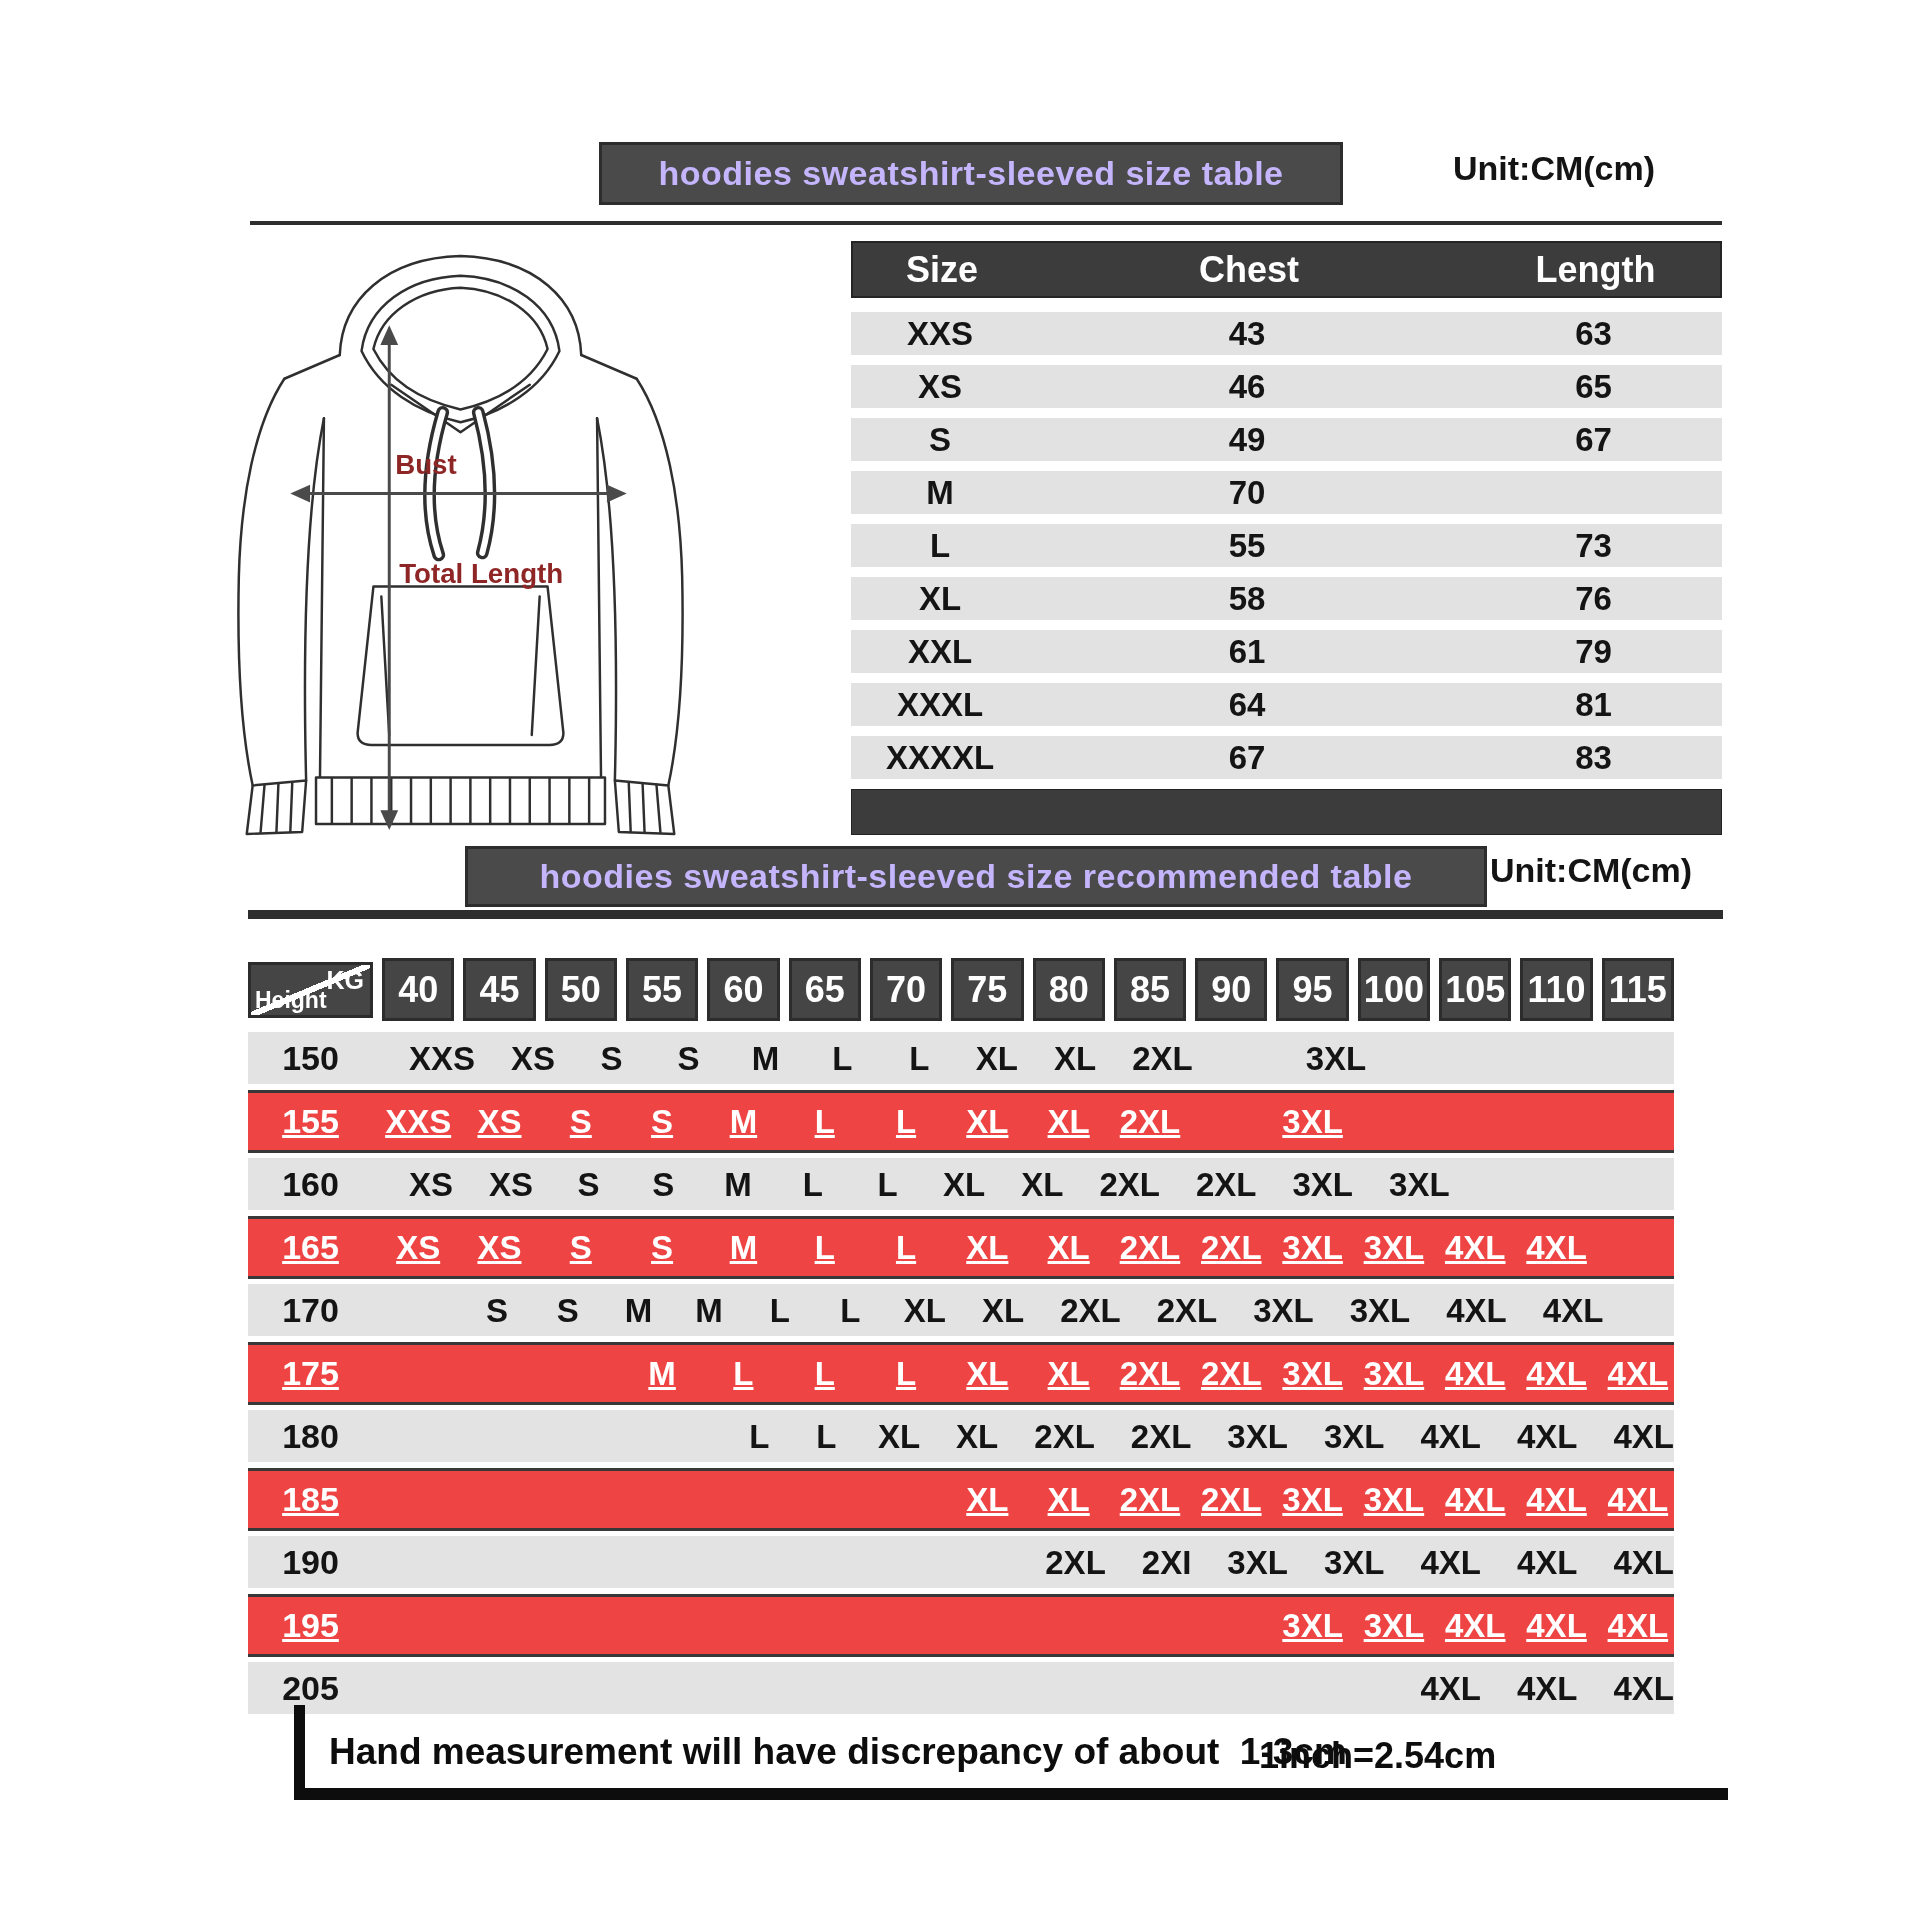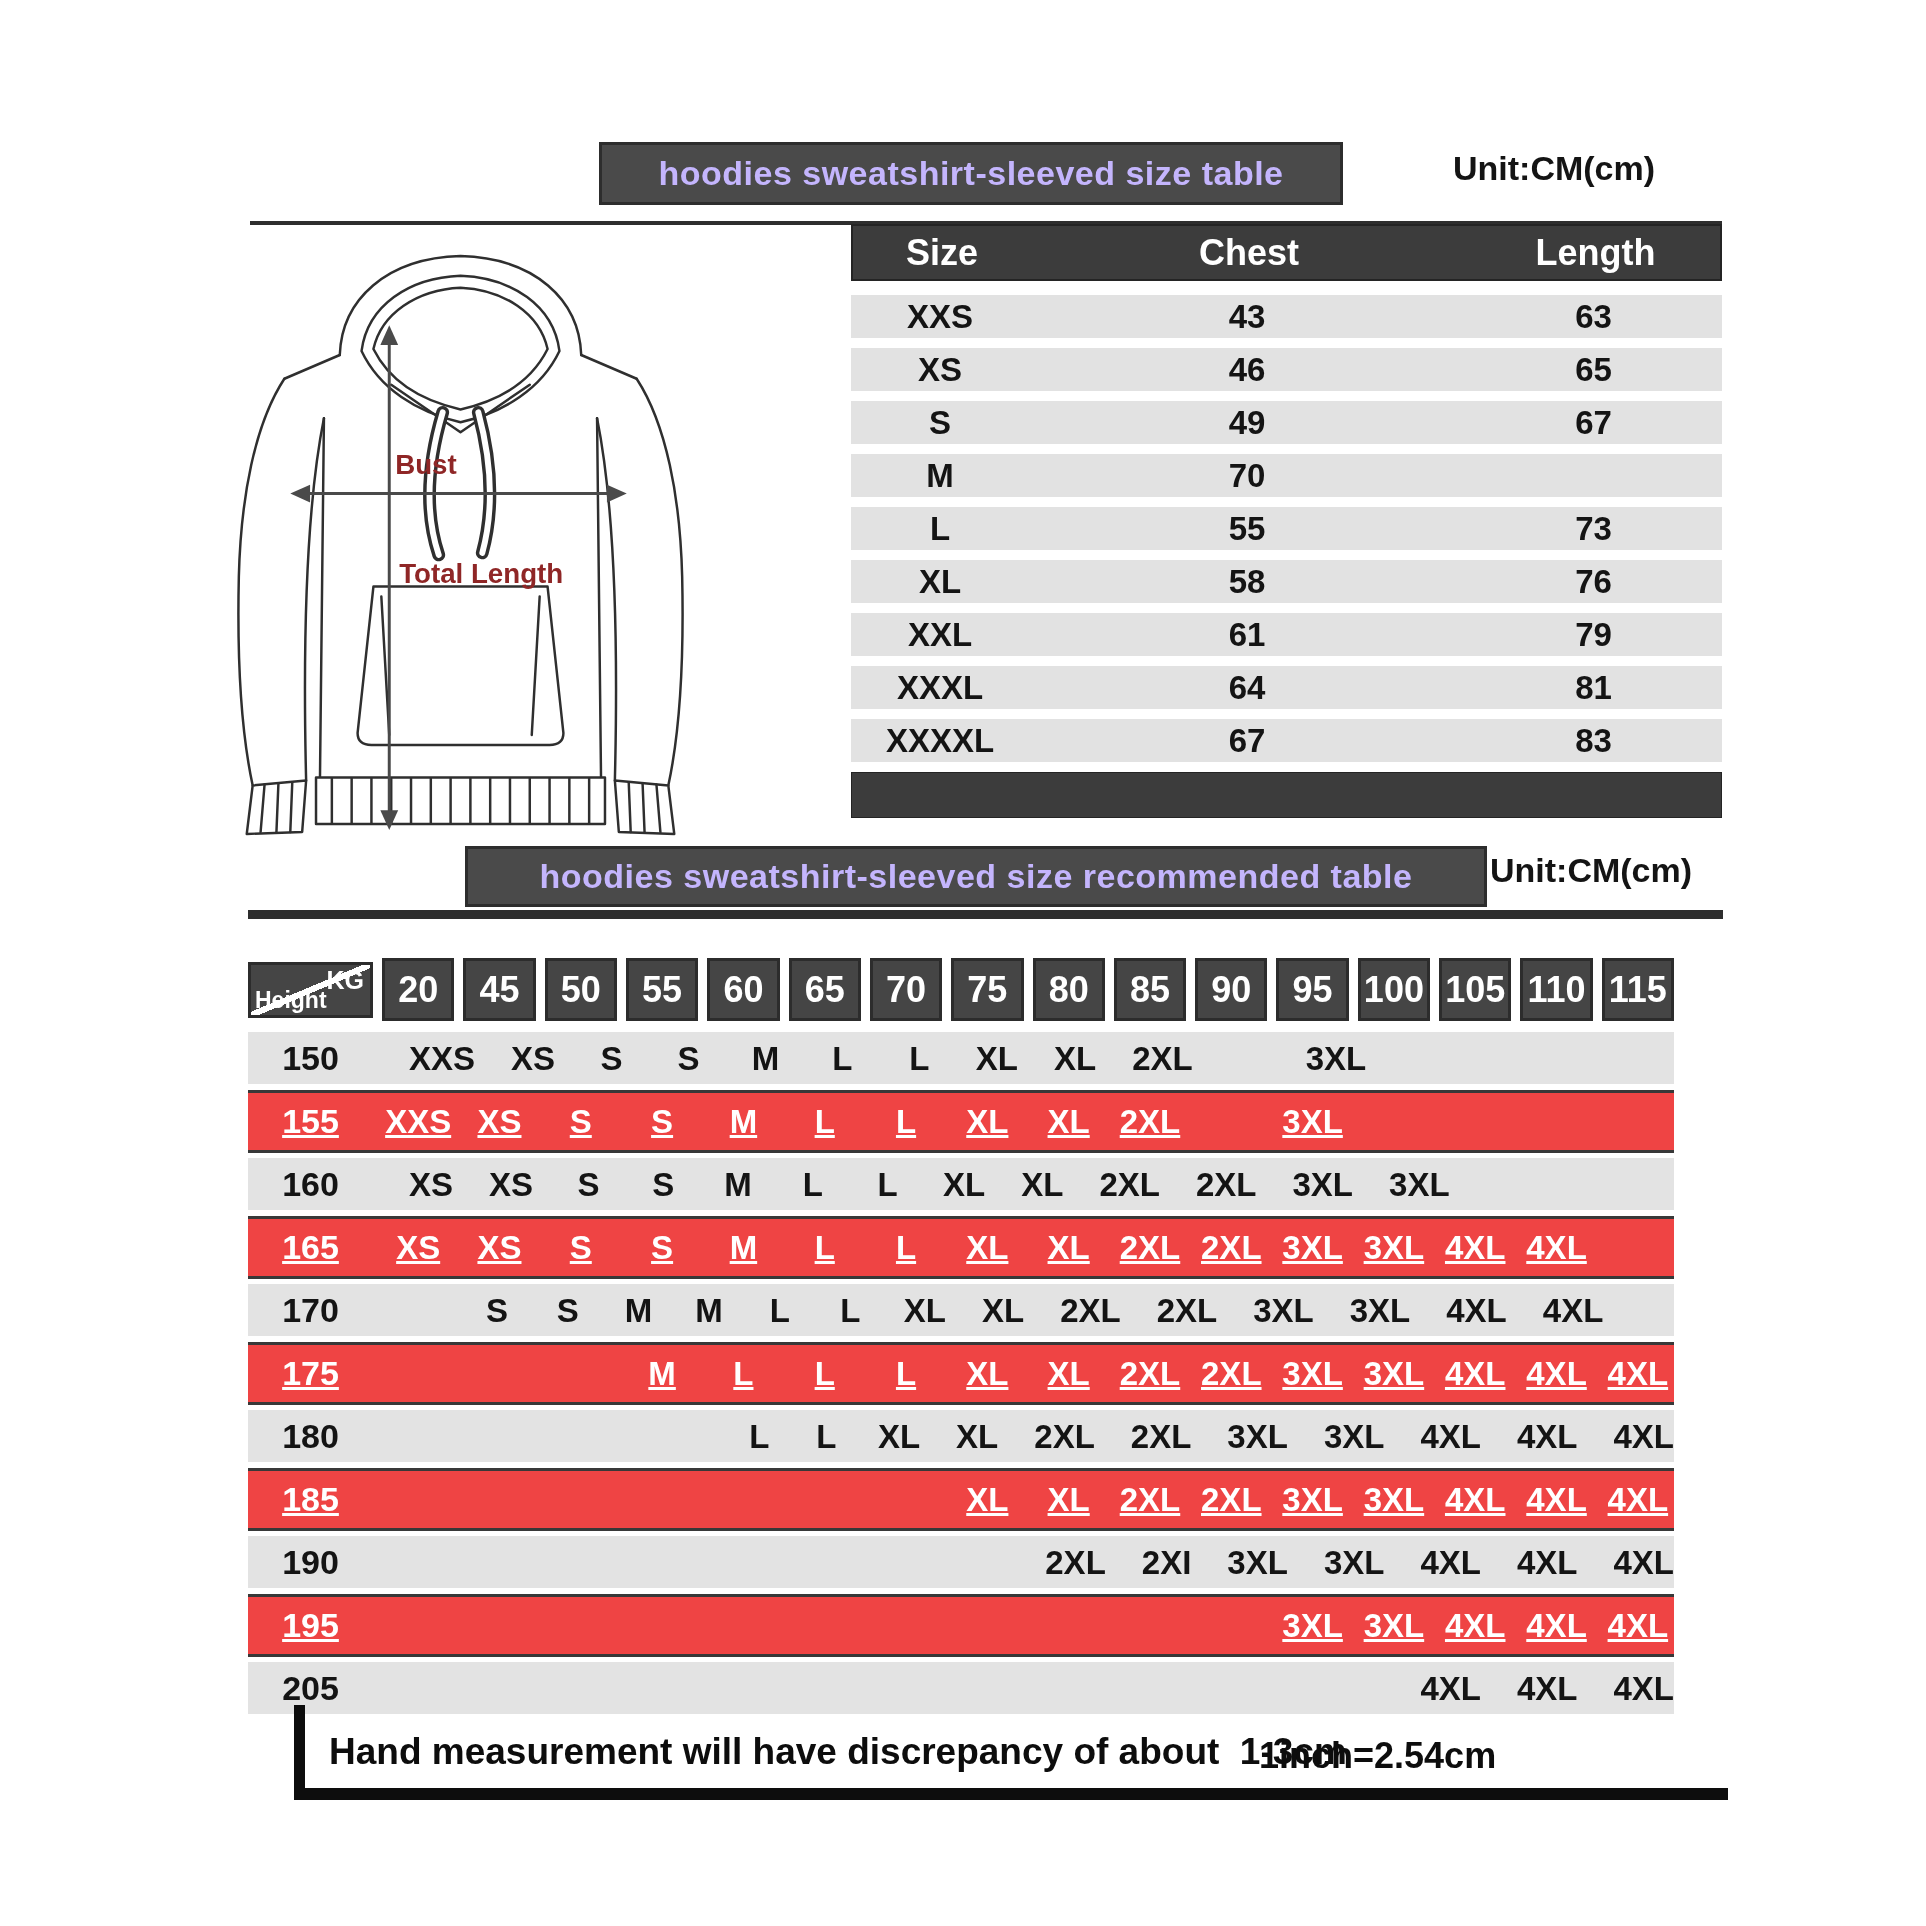--- a/index.html
+++ b/index.html
@@ -5,21 +5,21 @@
   html,body{margin:0;padding:0;background:#fff;}
   body{width:1927px;height:1927px;font-family:"Liberation Sans","DejaVu Sans",sans-serif;font-weight:bold;color:#111;}
   #canvas{position:relative;width:1927px;height:1927px;background:#ffffff;overflow:hidden;}
 
   .title-bar{position:absolute;background:#4a4a4a;border:3px solid #2d2d2d;display:flex;align-items:center;justify-content:center;color:#c4b5fd;font-size:34px;letter-spacing:0.5px;}
   .unit{position:absolute;font-size:34px;color:#141414;}
 
   .rule{position:absolute;background:#2e2e2e;}
 
   
-  #size-table{position:absolute;left:851px;top:224px;width:871px;}
+  #size-table{position:absolute;left:851px;top:241px;width:871px;}
   .t1-grid{display:grid;grid-template-columns:178px 436px 257px;align-items:center;text-align:center;}
   #t1-header{height:53px;background:#3c3c3c;border:2px solid #242424;color:#fff;font-size:36px;}
   #t1-rows{margin-top:14px;}
   .t1-row{height:43px;margin-bottom:10px;background:#e2e2e2;font-size:33px;color:#141414;}
   #t1-footer{height:44px;margin-top:7px;background:#3c3c3c;border:1px solid #242424;}
 
   
   #matrix{position:absolute;left:248px;top:958px;width:1426px;}
   .m-grid{display:grid;grid-template-columns:125px repeat(16,1fr);column-gap:9px;align-items:center;text-align:center;}
   #m-header{height:63px;margin-bottom:6px;}
@@ -159,21 +159,21 @@
   <div class="title-bar" style="left:465px;top:846px;width:1016px;height:55px;">hoodies sweatshirt-sleeved size recommended table</div>
   <div class="unit" style="left:1490px;top:851px;">Unit:CM(cm)</div>
   <div class="rule" style="left:248px;top:910px;width:1475px;height:9px;"></div>
 
   <div id="matrix">
     <div id="m-header" class="m-grid">
       <div id="m-corner">
         <span class="kg">KG</span>
         <span class="hg">Height</span>
       </div>
-    <div class="m-weight">20</div>
+    <div class="m-weight">40</div>
         <div class="m-weight">45</div>
         <div class="m-weight">50</div>
         <div class="m-weight">55</div>
         <div class="m-weight">60</div>
         <div class="m-weight">65</div>
         <div class="m-weight">70</div>
         <div class="m-weight">75</div>
         <div class="m-weight">80</div>
         <div class="m-weight">85</div>
         <div class="m-weight">90</div>

